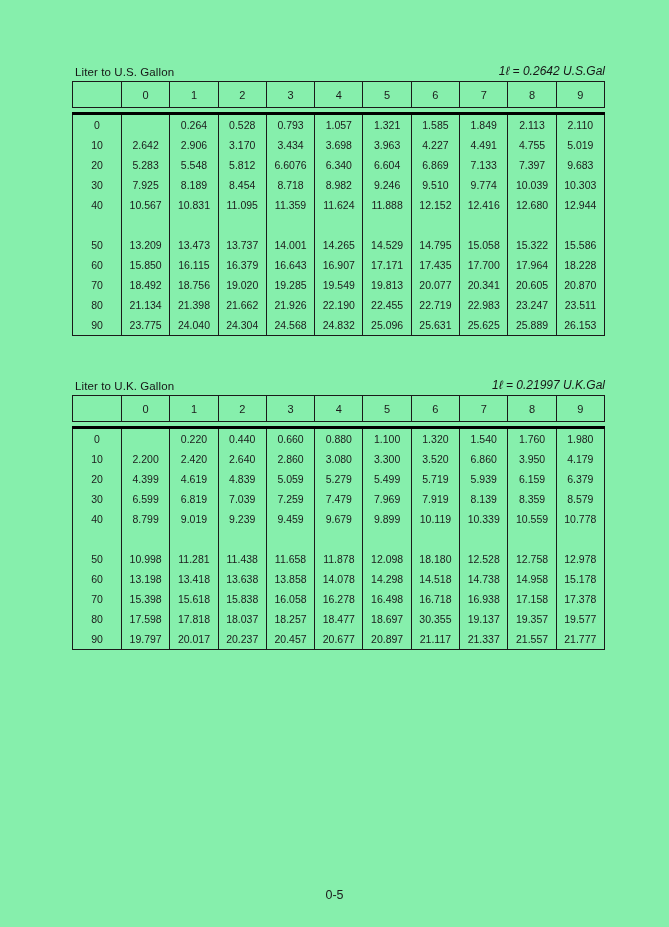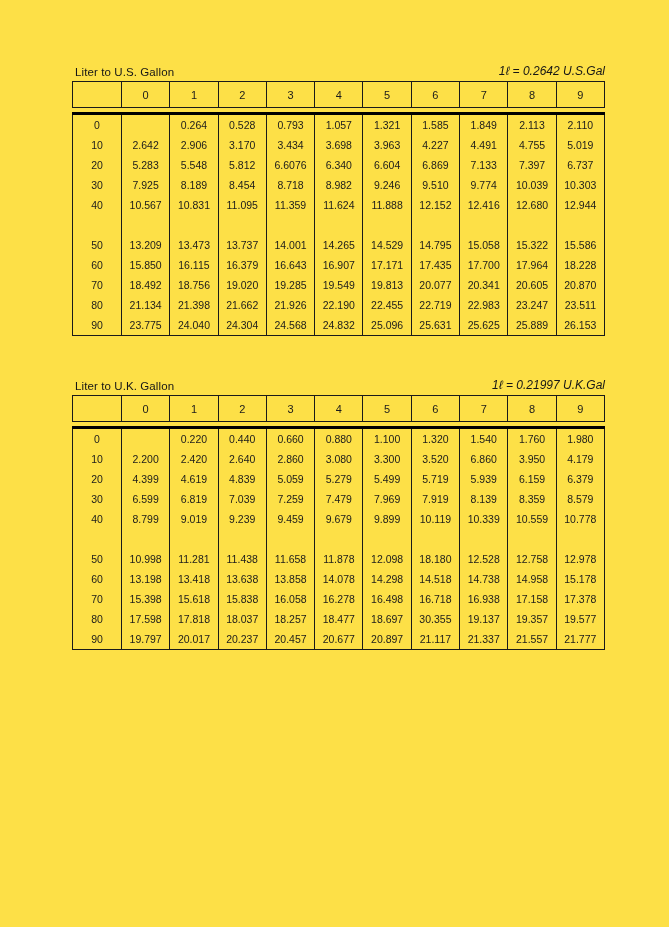--- a/index.html
+++ b/index.html
@@ -6,21 +6,21 @@
   body {
     width: 669px; height: 927px;
     background: #ffffff;
     font-family: "Liberation Sans", "DejaVu Sans", sans-serif;
     color: #1b1b1b;
     position: relative;
     overflow: hidden;
   }
   .page {
     position: absolute; inset: 0;
-    background: #fde047;
+    background: #86efac;
   }
   .sheet {
     position: absolute;
     left: 72px;
     width: 533px;
     top: 64px;
   }
   .conv-table { display: block; }
   .conv-table + .conv-table { margin-top: 42px; }
 
@@ -134,21 +134,21 @@
               <td class="rl">20</td>
               <td>5.283</td>
               <td>5.548</td>
               <td>5.812</td>
               <td>6.6076</td>
               <td>6.340</td>
               <td>6.604</td>
               <td>6.869</td>
               <td>7.133</td>
               <td>7.397</td>
-              <td>6.737</td>
+              <td>9.683</td>
             </tr>
             <tr>
               <td class="rl">30</td>
               <td>7.925</td>
               <td>8.189</td>
               <td>8.454</td>
               <td>8.718</td>
               <td>8.982</td>
               <td>9.246</td>
               <td>9.510</td>
@@ -417,13 +417,14 @@
               <td>21.337</td>
               <td>21.557</td>
               <td>21.777</td>
             </tr>
           </tbody>
         </table>
     </section>
 
   </div>
 
+  <div class="page-number">0-5</div>
 </div>
 
 </body></html>

